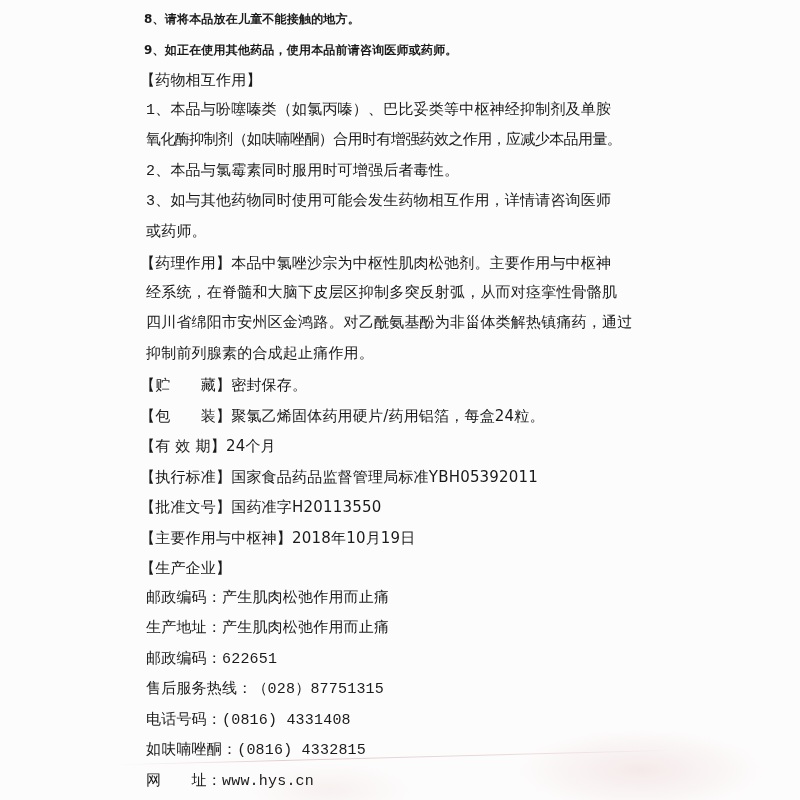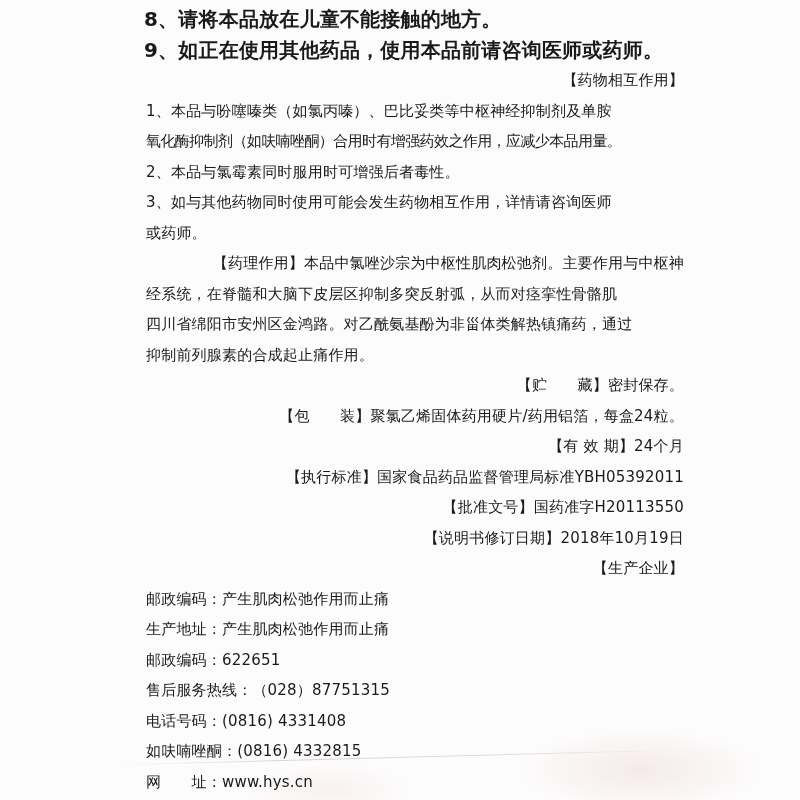--- a/index.html
+++ b/index.html
@@ -22,23 +22,23 @@
     background: linear-gradient(90deg, rgba(200,170,170,0) 0%, rgba(200,150,150,0.45) 30%, rgba(200,150,150,0.35) 70%, rgba(200,170,170,0) 100%);
     transform: rotate(-1.5deg);
   }
   .content {
     position: absolute; left: 144px; top: 4px; width: 540px;
   }
   .line {
     height: 30.5px; line-height: 30.5px;
     font-size: 15px; white-space: nowrap; letter-spacing: 0.2px;
   }
-  .bold { font-weight: bold; font-size: 20px; }
-  .indent { padding-left: 2px; }
-  .section { margin-left: -4px; text-align: right; }
+  .bold { font-weight: bold; font-size: 12px; }
+  .indent { padding-left: 2px; font-family: Liberation Mono, monospace; }
+  .section { margin-left: -4px; }
   .pad-left { padding-left: 4px; }
 </style>
 </head>
 <body>
 
 <div class="paper"></div>
 <div class="fold"></div>
 
 <div class="content">
   <div class="line bold">8、请将本品放在儿童不能接触的地方。</div>
@@ -65,21 +65,21 @@
   <div class="line section">
     <span>【有 效 期】</span><span>24个月</span>
   </div>
   <div class="line section">
     <span>【执行标准】</span><span>国家食品药品监督管理局标准YBH05392011</span>
   </div>
   <div class="line section">
     <span>【批准文号】</span><span>国药准字H20113550</span>
   </div>
   <div class="line section">
-    <span>【说明书修订日期】</span><span>2018年10月19日</span>
+    <span>【主要作用与中枢神】</span><span>2018年10月19日</span>
   </div>
 
   <div class="line section">【生产企业】</div>
   <div class="line indent">
     <span>邮政编码：</span><span>产生肌肉松弛作用而止痛</span>
   </div>
   <div class="line indent">
     <span>生产地址：</span><span>产生肌肉松弛作用而止痛</span>
   </div>
   <div class="line indent">

